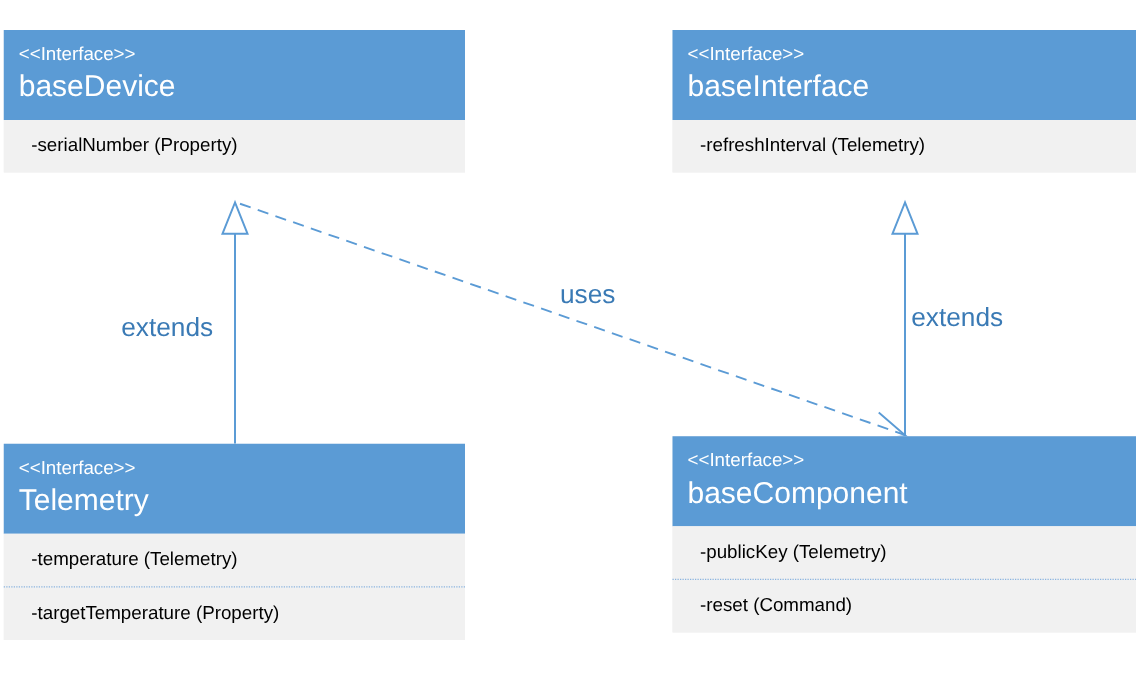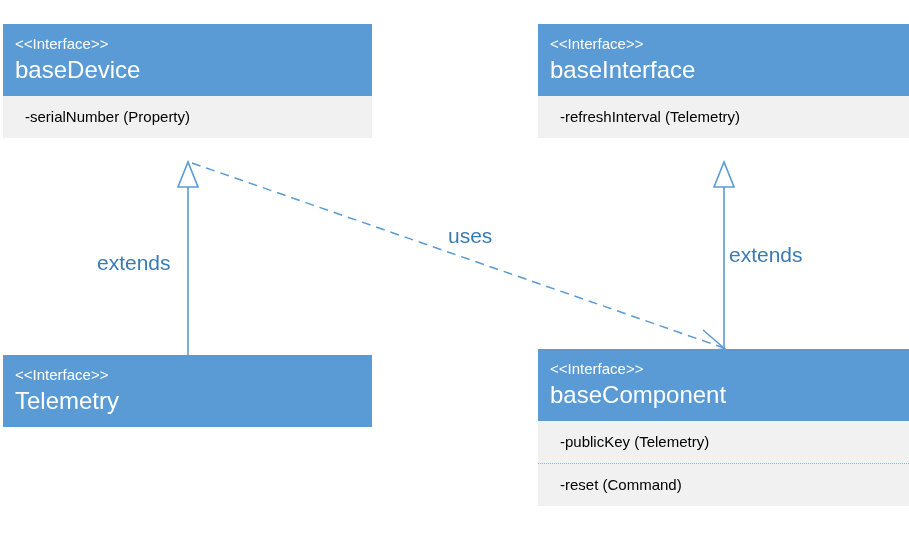--- a/index.html
+++ b/index.html
@@ -120,20 +120,24 @@
     <div class="uml-body">
       <div class="uml-member">-refreshInterval (Telemetry)</div>
     </div>
   </div>
 
   <div class="uml-class" style="left:3px; top:355px; width:369px;">
     <div class="uml-header">
       <div class="uml-stereotype">&lt;&lt;Interface&gt;&gt;</div>
       <div class="uml-name">Telemetry</div>
     </div>
+    <div class="uml-body">
+      <div class="uml-member">-temperature (Telemetry)</div>
+      <div class="uml-member">-targetTemperature (Property)</div>
+    </div>
   </div>
 
   <div class="uml-class" style="left:538px; top:349px; width:371px;">
     <div class="uml-header">
       <div class="uml-stereotype">&lt;&lt;Interface&gt;&gt;</div>
       <div class="uml-name">baseComponent</div>
     </div>
     <div class="uml-body">
       <div class="uml-member">-publicKey (Telemetry)</div>
       <div class="uml-member">-reset (Command)</div>

